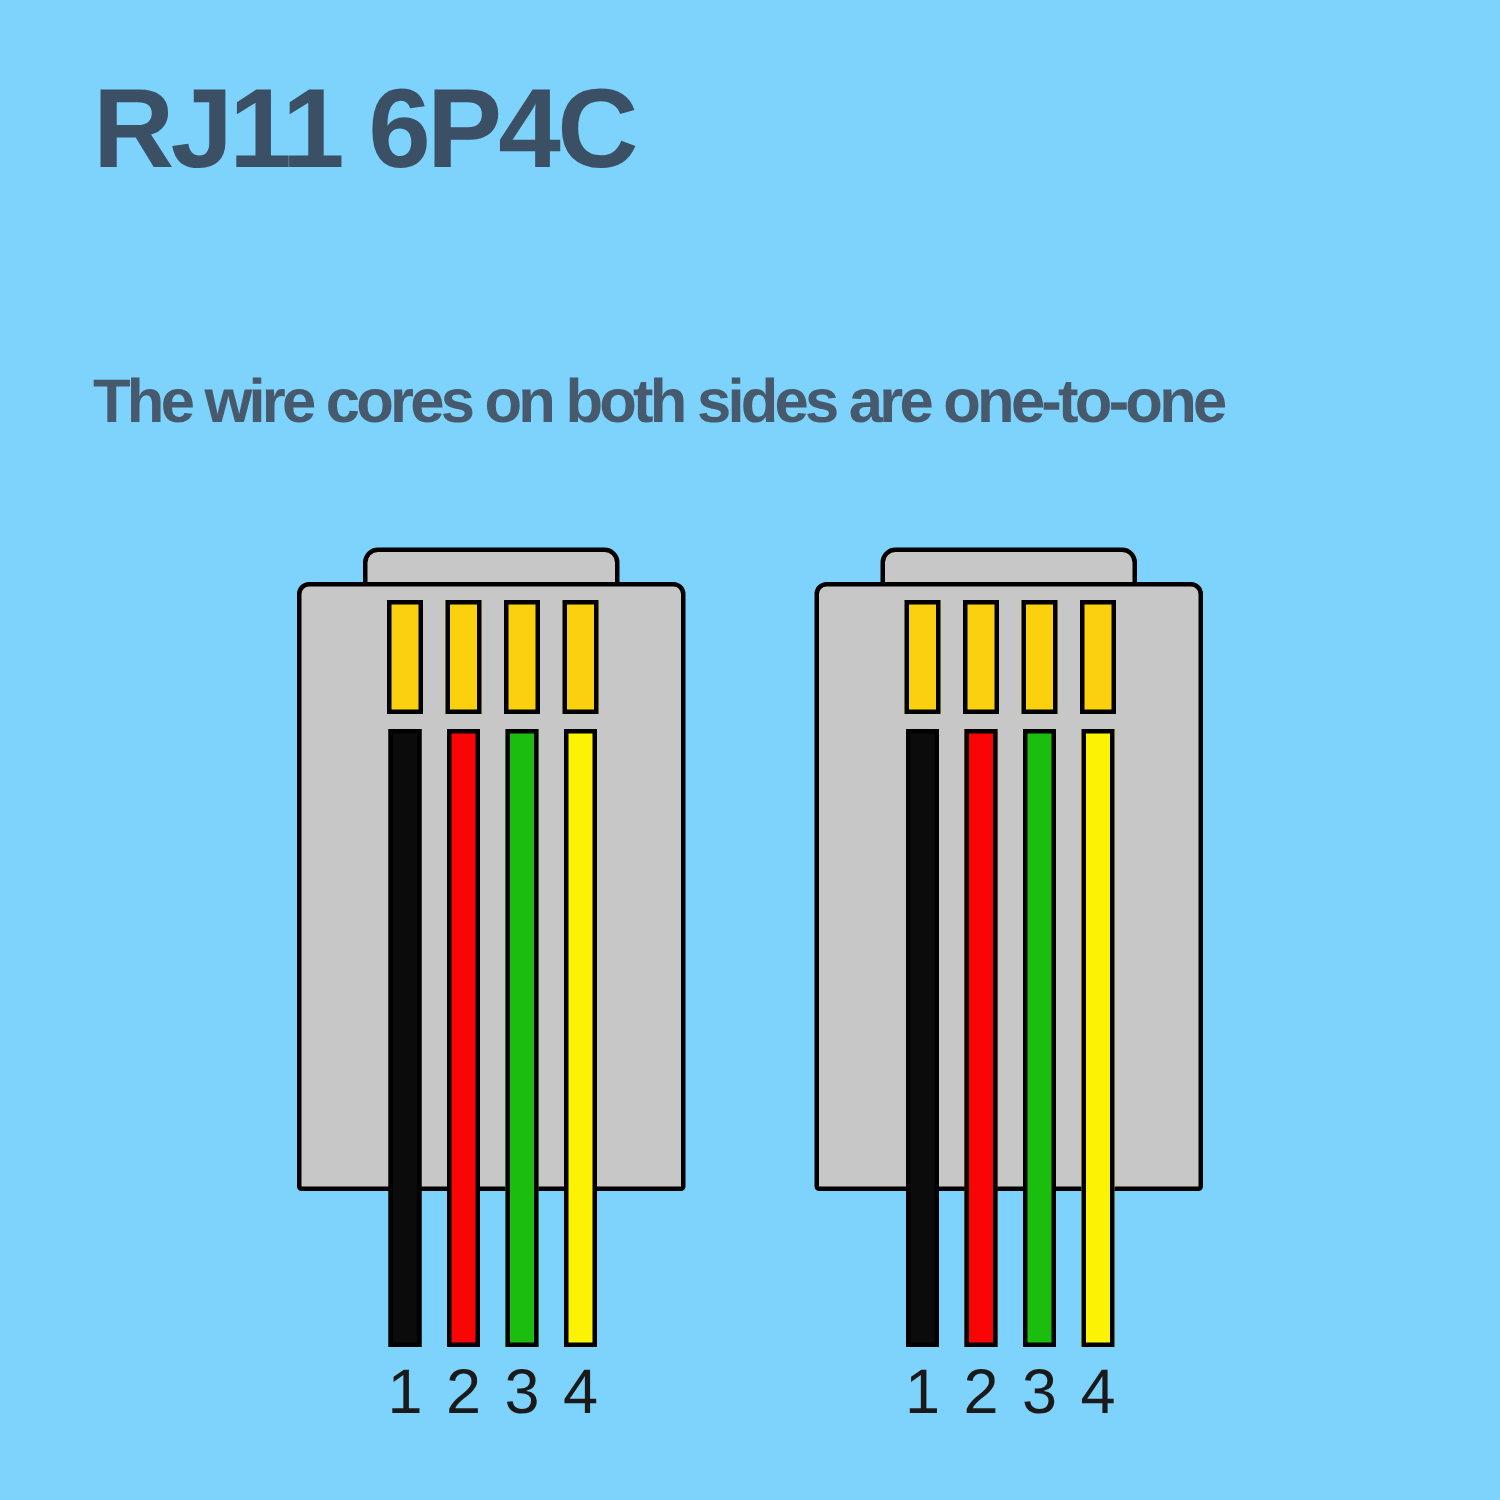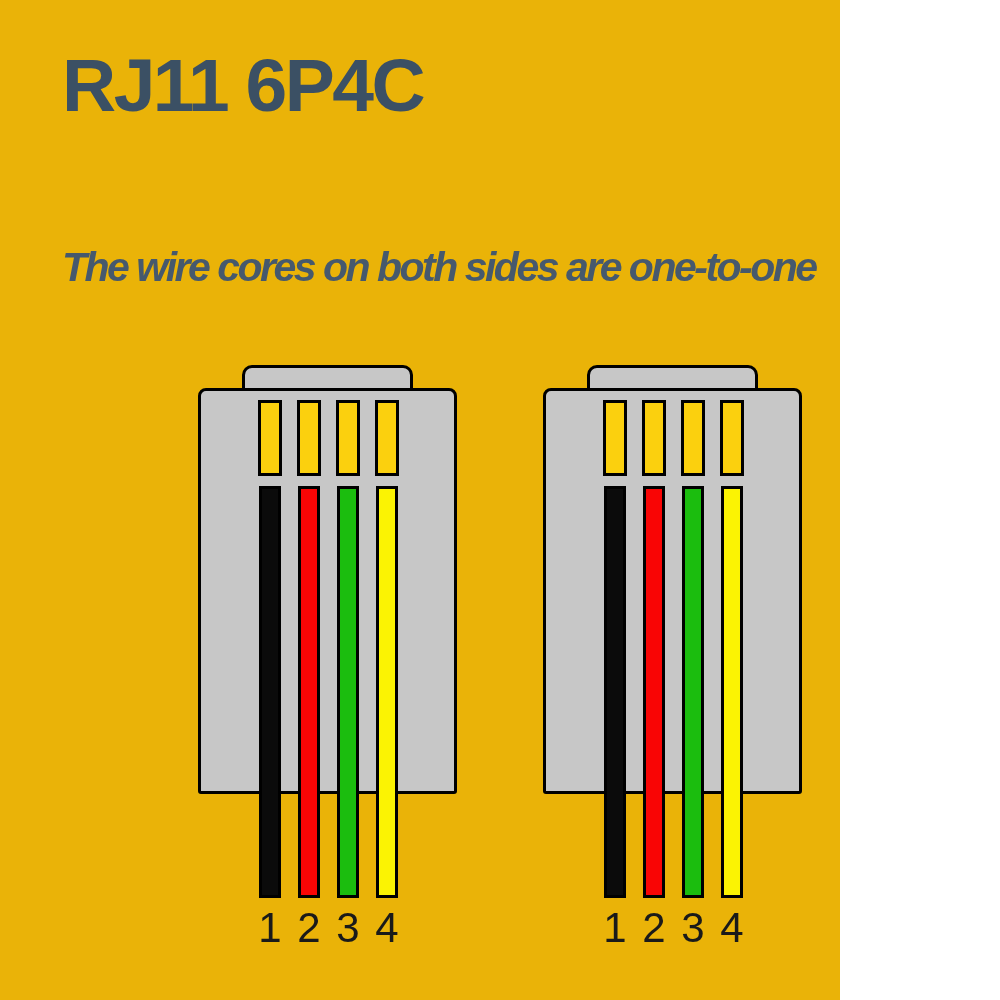--- a/index.html
+++ b/index.html
@@ -3,23 +3,23 @@
 <meta charset="utf-8">
 <style>
   html, body {
     margin: 0;
     padding: 0;
     background: #ffffff;
     font-family: "Liberation Sans", sans-serif;
   }
   #canvas {
     position: relative;
-    width: 840px;
+    width: 1000px;
     height: 1000px;
-    background: #eab308;
+    background: #7dd3fc;
     overflow: hidden;
   }
 
   
   .title-block {
     position: absolute;
     left: 62px;
     top: 39px;
     margin: 0;
   }
@@ -115,21 +115,21 @@
   .pin-label-4 { left: 169px; }
 </style>
 </head>
 <body>
 
 <div id="canvas">
 
   <div class="title-block">
     <div class="title-line" style="color: rgb(59, 80, 100);">RJ11 6P4C</div>
   </div>
-  <div class="subtitle" style="color: rgb(70, 89, 109); font-style: italic;">The wire cores on both sides are one-to-one</div>
+  <div class="subtitle" style="color: rgb(70, 89, 109);">The wire cores on both sides are one-to-one</div>
 
   <div class="connector" id="connector-left">
     <div class="latch-tab" style="background: rgb(199, 199, 199);"></div>
     <div class="body-shell" style="background: rgb(199, 199, 199);"></div>
 
     <div class="pin pin-1" style="background: rgb(251, 208, 14);"></div>
     <div class="pin pin-2" style="background: rgb(251, 208, 14);"></div>
     <div class="pin pin-3" style="background: rgb(251, 208, 14);"></div>
     <div class="pin pin-4" style="background: rgb(251, 208, 14);"></div>
 

